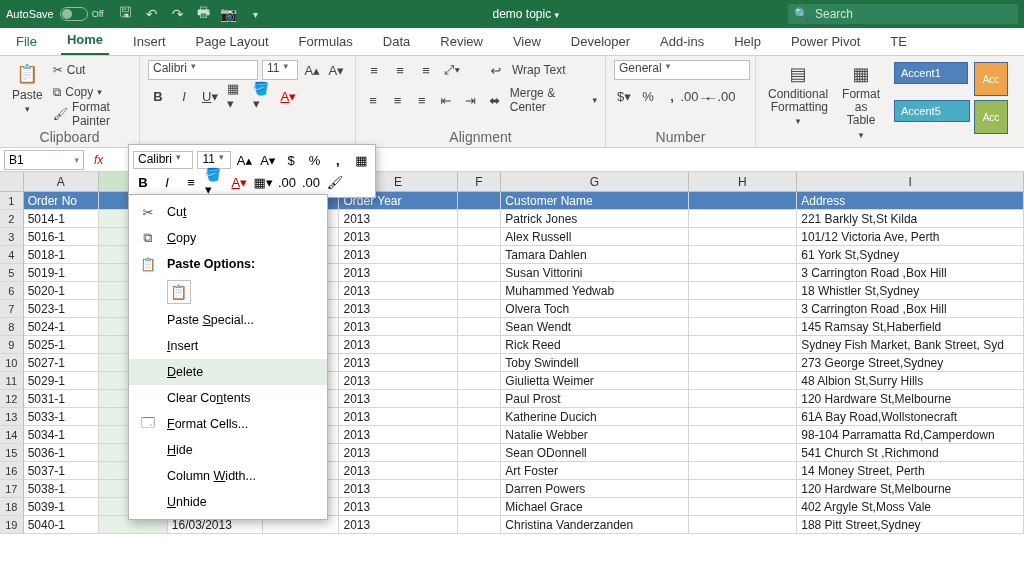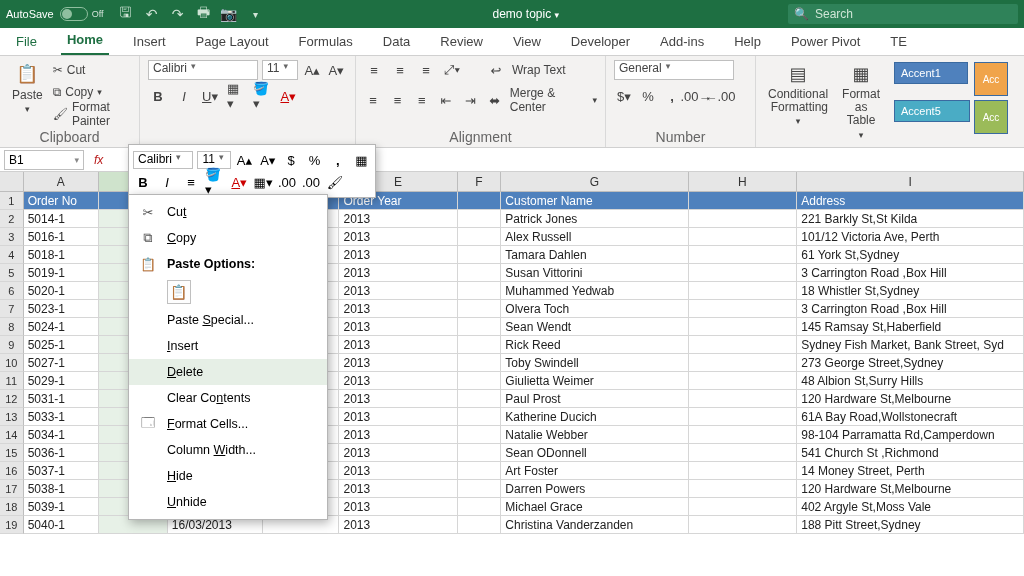--- a/index.html
+++ b/index.html
@@ -198,21 +198,21 @@
         <span class="iconbtn">⬌</span>
         <span>Merge &amp; Center</span>
           <span style="font-size:9px">▾</span>
       </div>
     </div>
     <div class="glabel">Alignment</div>
   </div>
 
   <div class="group" style="width:150px">
     <div class="gcontent" style="flex-direction:column;gap:6px">
-      <div class="combo" style="width:120px">
+      <div class="combo" style="width:136px">
           <span>General</span>
           <span class="caret">▾</span>
         </div>
       <div style="display:flex;gap:4px">
         <span class="iconbtn">$▾</span>
         <span class="iconbtn">%</span>
         <span class="iconbtn">
             <b>,</b>
           </span>
         <span class="iconbtn">.00→</span>
@@ -572,23 +572,23 @@
   <div class="mi">
       <span class="mico"></span>
       <span class="lbl">Clear Co<u>n</u>tents</span>
     </div>
   <div class="mi">
       <span class="mico">🗔</span>
       <span class="lbl"><u>F</u>ormat Cells...</span>
     </div>
   <div class="mi">
       <span class="mico"></span>
+      <span class="lbl"><u>H</u>ide</span>
+    </div>
+  <div class="mi">
+      <span class="mico"></span>
       <span class="lbl">Column <u>W</u>idth...</span>
     </div>
   <div class="mi">
       <span class="mico"></span>
-      <span class="lbl"><u>H</u>ide</span>
-    </div>
-  <div class="mi">
-      <span class="mico"></span>
       <span class="lbl"><u>U</u>nhide</span>
     </div>
 </div>
 
 </body></html>

